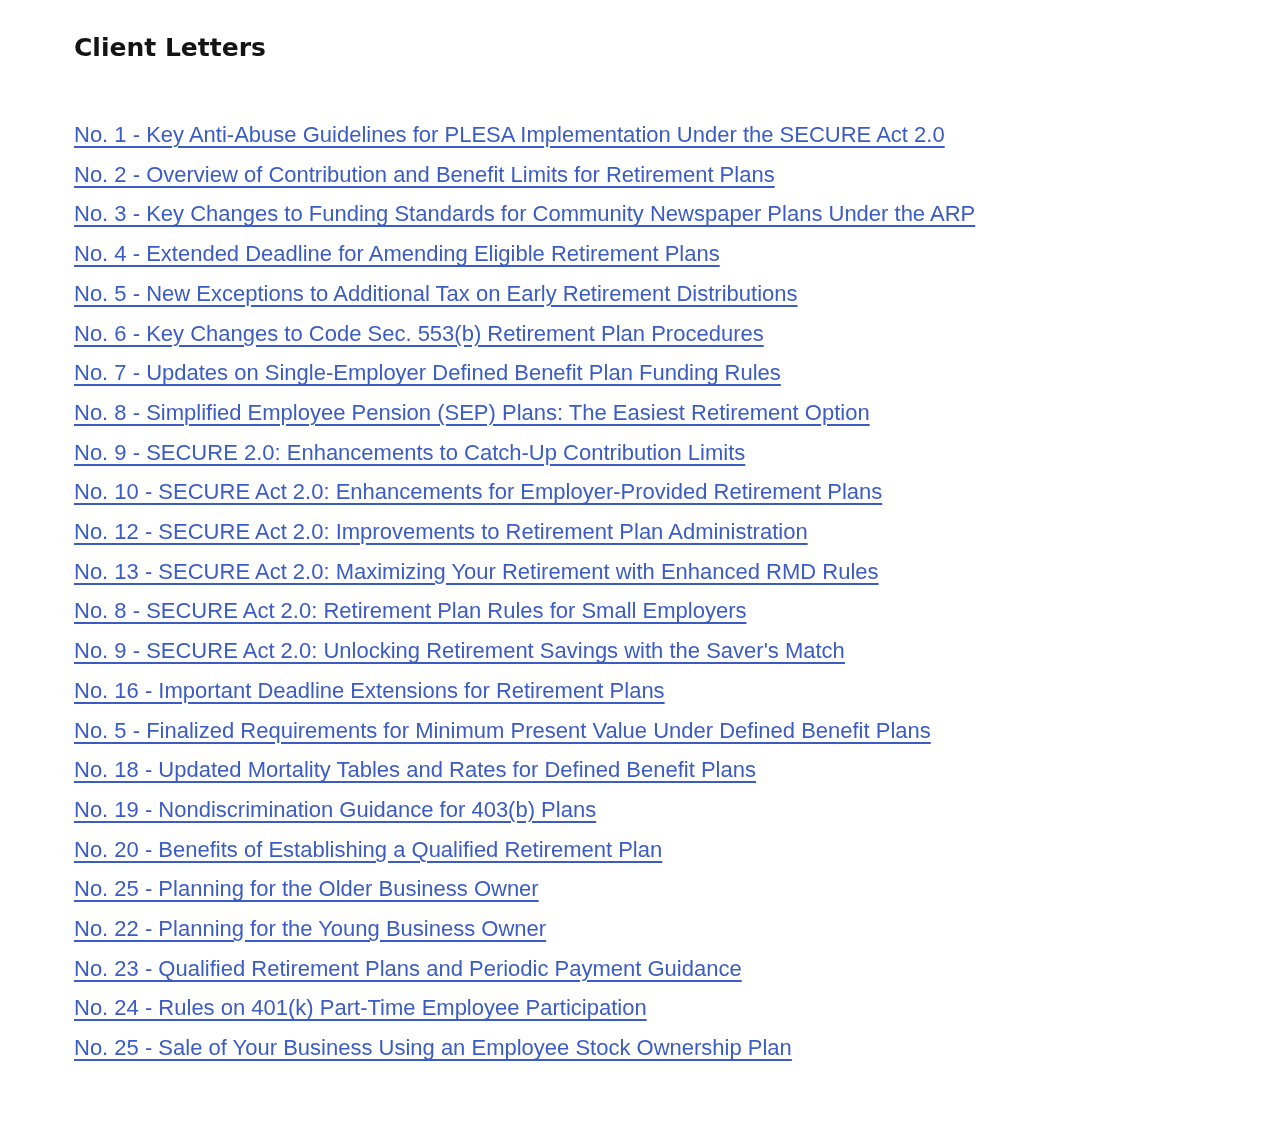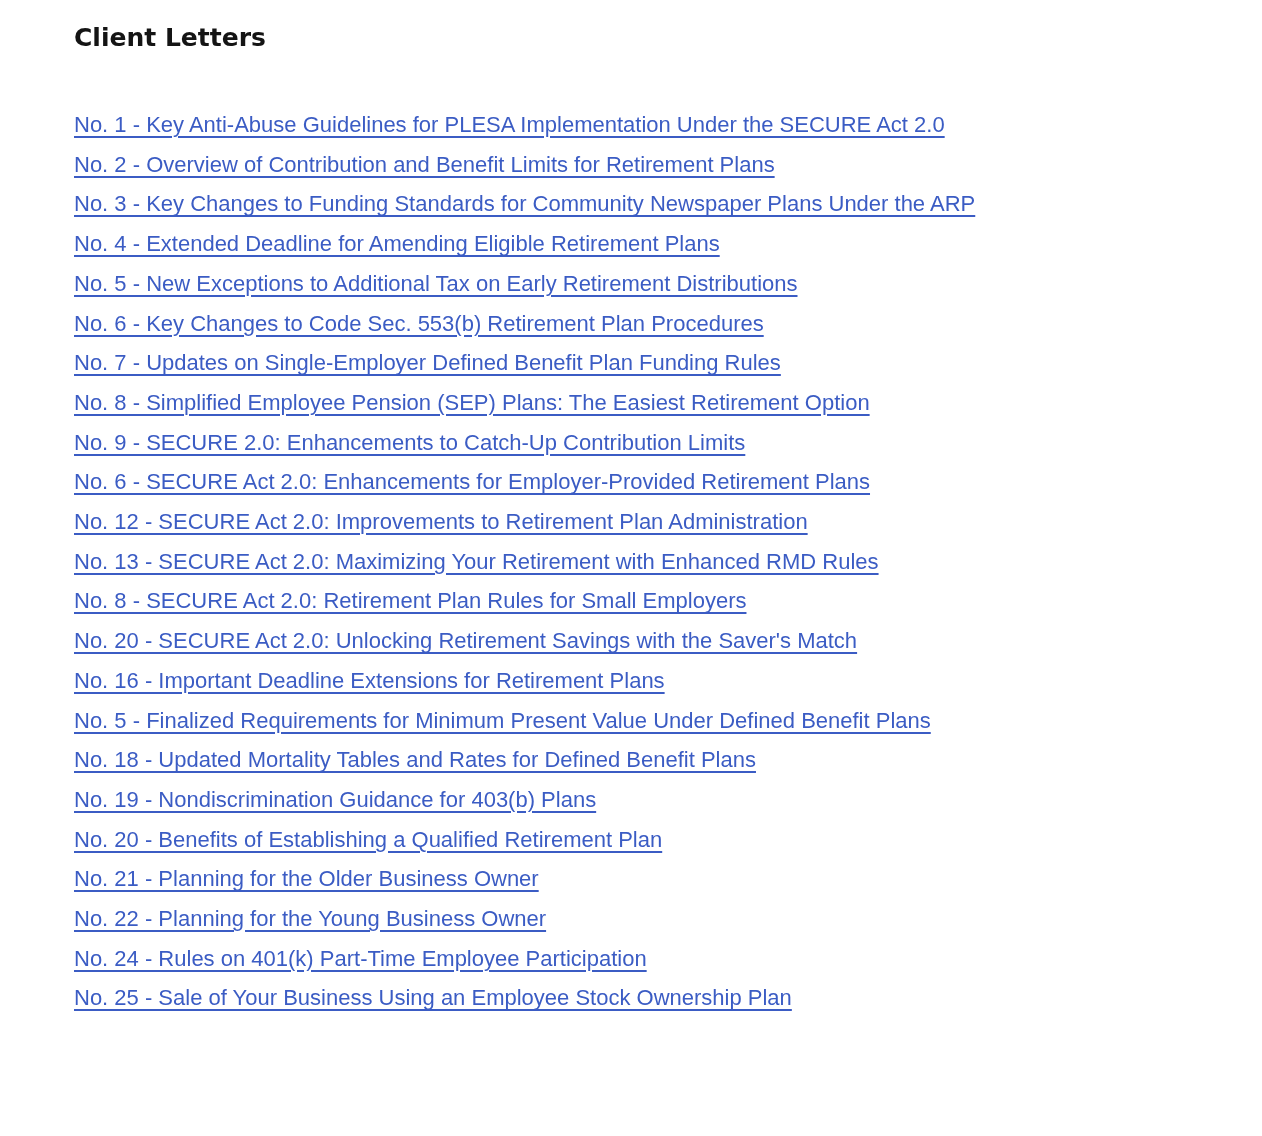--- a/index.html
+++ b/index.html
@@ -12,21 +12,21 @@
     height: 1136px;
     overflow: hidden;
     font-family: "Liberation Sans", sans-serif;
   }
   .page {
     padding-left: 74px;
     padding-right: 40px;
   }
   .page-title {
     margin: 0;
-    padding-top: 23px;
+    padding-top: 33px;
     font-family: "DejaVu Sans", "Liberation Sans", sans-serif;
     font-weight: 700;
     font-size: 25px;
     line-height: 30px;
     color: var(--heading-color, #141414);
     letter-spacing: 0;
   }
   .letter-list {
     margin-top: 52px;
   }
@@ -52,28 +52,29 @@
   <nav class="letter-list">
       <a href="#">No. 1 - Key Anti-Abuse Guidelines for PLESA Implementation Under the SECURE Act 2.0</a>
       <a href="#">No. 2 - Overview of Contribution and Benefit Limits for Retirement Plans</a>
       <a href="#">No. 3 - Key Changes to Funding Standards for Community Newspaper Plans Under the ARP</a>
       <a href="#">No. 4 - Extended Deadline for Amending Eligible Retirement Plans</a>
       <a href="#">No. 5 - New Exceptions to Additional Tax on Early Retirement Distributions</a>
       <a href="#">No. 6 - Key Changes to Code Sec. 553(b) Retirement Plan Procedures</a>
       <a href="#">No. 7 - Updates on Single-Employer Defined Benefit Plan Funding Rules</a>
       <a href="#">No. 8 - Simplified Employee Pension (SEP) Plans: The Easiest Retirement Option</a>
       <a href="#">No. 9 - SECURE 2.0: Enhancements to Catch-Up Contribution Limits</a>
-      <a href="#">No. 6 - SECURE Act 2.0: Enhancements for Employer-Provided Retirement Plans</a>
+      <a href="#">No. 10 - SECURE Act 2.0: Enhancements for Employer-Provided Retirement Plans</a>
       <a href="#">No. 12 - SECURE Act 2.0: Improvements to Retirement Plan Administration</a>
       <a href="#">No. 13 - SECURE Act 2.0: Maximizing Your Retirement with Enhanced RMD Rules</a>
       <a href="#">No. 8 - SECURE Act 2.0: Retirement Plan Rules for Small Employers</a>
-      <a href="#">No. 20 - SECURE Act 2.0: Unlocking Retirement Savings with the Saver's Match</a>
+      <a href="#">No. 9 - SECURE Act 2.0: Unlocking Retirement Savings with the Saver's Match</a>
       <a href="#">No. 16 - Important Deadline Extensions for Retirement Plans</a>
       <a href="#">No. 5 - Finalized Requirements for Minimum Present Value Under Defined Benefit Plans</a>
       <a href="#">No. 18 - Updated Mortality Tables and Rates for Defined Benefit Plans</a>
       <a href="#">No. 19 - Nondiscrimination Guidance for 403(b) Plans</a>
       <a href="#">No. 20 - Benefits of Establishing a Qualified Retirement Plan</a>
-      <a href="#">No. 21 - Planning for the Older Business Owner</a>
+      <a href="#">No. 25 - Planning for the Older Business Owner</a>
       <a href="#">No. 22 - Planning for the Young Business Owner</a>
+      <a href="#">No. 23 - Qualified Retirement Plans and Periodic Payment Guidance</a>
       <a href="#">No. 24 - Rules on 401(k) Part-Time Employee Participation</a>
       <a href="#">No. 25 - Sale of Your Business Using an Employee Stock Ownership Plan</a>
     </nav>
 </div>
 
 </body></html>

